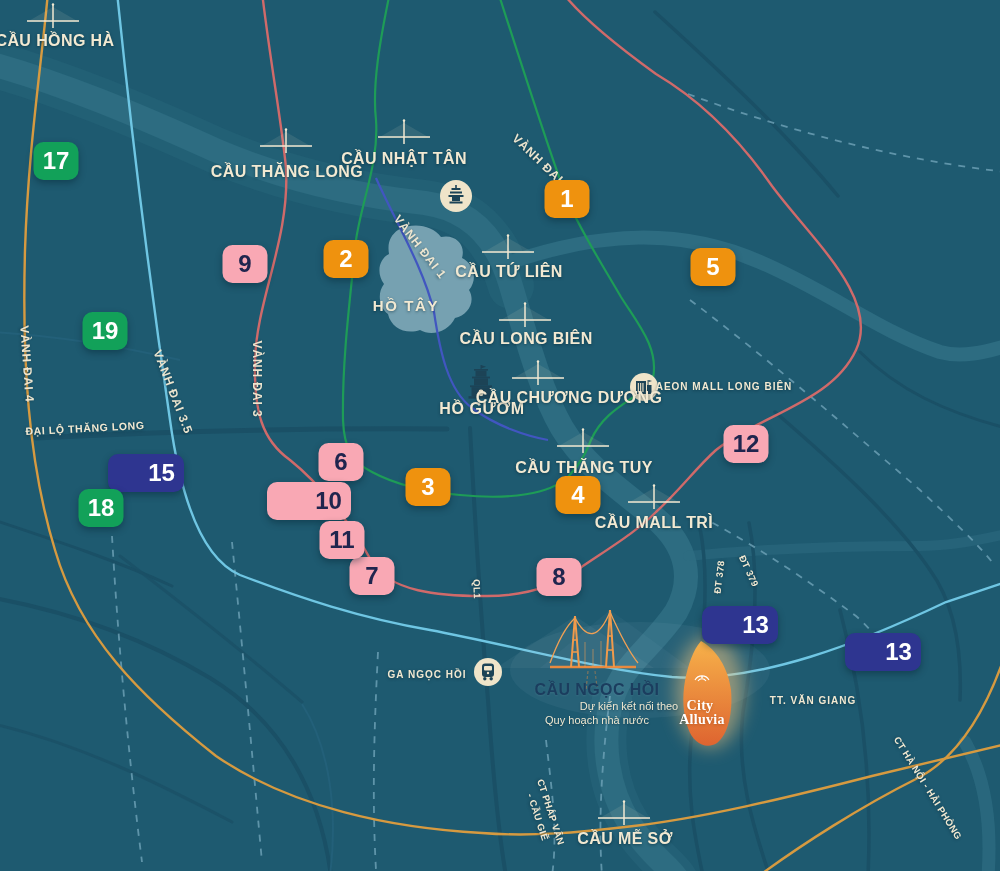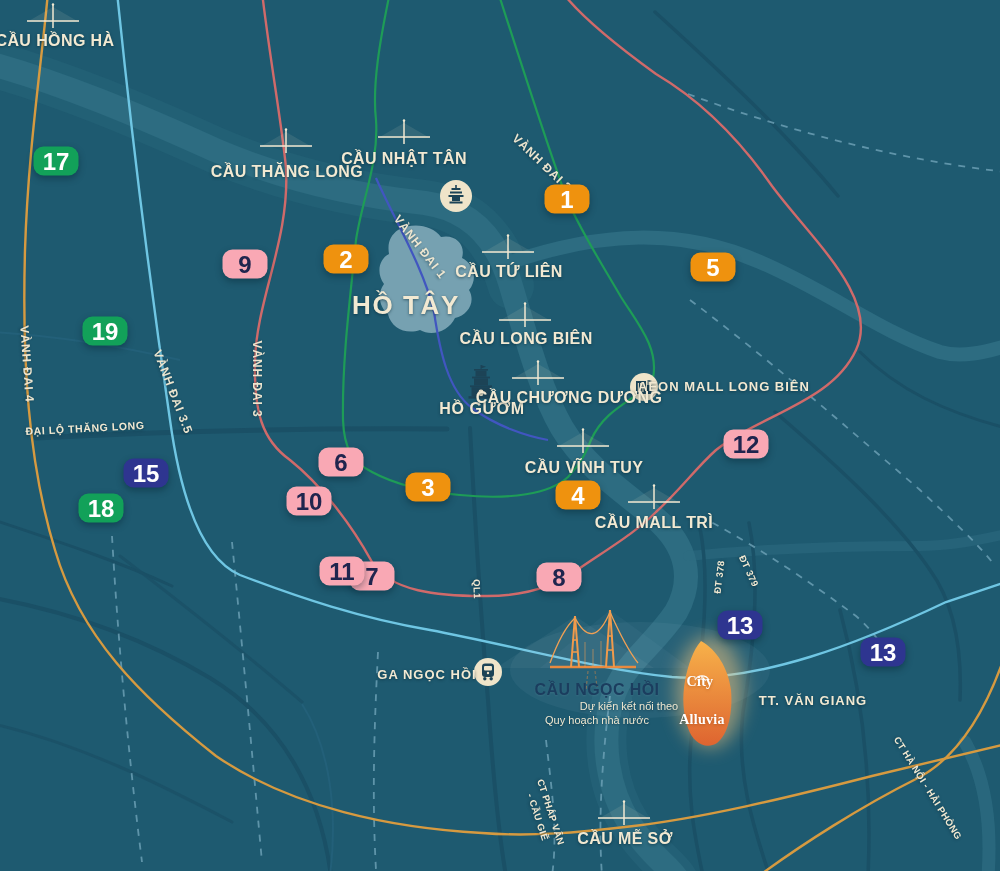--- a/index.html
+++ b/index.html
@@ -14,34 +14,34 @@
   .map{position:relative;width:1000px;height:871px;overflow:hidden;background:var(--background);
        font-family:"Liberation Sans","DejaVu Sans",sans-serif;}
   .map svg.canvas{position:absolute;left:0;top:0;}
   .layer{position:absolute;left:0;top:0;width:100%;height:100%;pointer-events:none;}
   .lbl{position:absolute;white-space:nowrap;font-weight:700;color:var(--label-cream);
        text-shadow:0 1px 3px rgba(3,35,48,.55);pointer-events:auto;}
   .bridge{font-size:16px;letter-spacing:.4px;}
   .road{font-size:12px;letter-spacing:.9px;opacity:.97;}
   .road-sm{font-size:10.5px;letter-spacing:.6px;}
   .road-xs{font-size:9.5px;letter-spacing:.4px;}
-  .place-lg{font-size:26px;letter-spacing:1.6px;}
+  .place-lg{font-size:15px;letter-spacing:1.6px;}
   .place-md{font-size:16px;letter-spacing:.6px;}
-  .place-sm{font-size:13px;letter-spacing:1px;text-align:right;}
+  .place-sm{font-size:10px;letter-spacing:1px;text-align:right;}
   .note-title{font-size:16px;color:var(--note-title);text-shadow:0 1px 2px rgba(255,255,255,.08);letter-spacing:.4px;}
   .note-sub{font-size:11px;font-weight:400;color:#EFE7D0;text-shadow:0 1px 2px rgba(3,35,48,.45);}
   .brand{font-family:"Liberation Serif","DejaVu Serif",serif;font-size:14px;font-weight:700;color:#ffffff;
          letter-spacing:.3px;text-shadow:0 1px 3px rgba(130,55,0,.4);}
-  .badge{position:absolute;width:45px;height:29px;border-radius:10px;transform:translate(-50%,-50%);
+  .badge{position:absolute;width:45px;height:38px;border-radius:10px;transform:translate(-50%,-50%);
          display:flex;align-items:center;justify-content:center;font-size:24px;font-weight:700;color:#fff;
          box-shadow:0 3px 7px rgba(2,30,42,.4);pointer-events:auto;cursor:default;}
   .b-orange{background:var(--badge-orange);}
   .b-pink{background:var(--badge-pink);color:#20254E;}
   .b-green{background:var(--badge-green);}
-  .b-navy{background:var(--badge-navy);}
+  .b-navy{background:var(--badge-navy);padding-left:31px;}
   .bridge-icon line{stroke:var(--label-cream);stroke-width:1.5;}
   .bridge-icon .fan{fill:var(--label-cream);opacity:.1;}
   .bridge-icon circle{fill:var(--label-cream);}
 </style>
 </head>
 <body>
 
 <div class="map">
   <svg class="canvas" width="1000" height="871" viewBox="0 0 1000 871">
     <defs>
@@ -271,43 +271,43 @@
       <div class="lbl road-xs" style="left: 928px; top: 788px; transform: translate(-50%, -50%) rotate(58deg);">CT HÀ NỘI - HẢI PHÒNG</div>
       <div class="lbl place-lg" style="left: 406px; top: 305px; transform: translate(-50%, -50%) rotate(0deg);">HỒ TÂY</div>
       <div class="lbl place-md" style="left: 482px; top: 409px; transform: translate(-50%, -50%) rotate(0deg);">HỒ GƯƠM</div>
       <div class="lbl place-sm" style="left: 724px; top: 386px; transform: translate(-50%, -50%) rotate(0deg);">AEON MALL LONG BIÊN</div>
       <div class="lbl place-sm" style="left: 427px; top: 674px; transform: translate(-50%, -50%) rotate(0deg);">GA NGỌC HỒI</div>
       <div class="lbl place-sm" style="left: 813px; top: 700px; transform: translate(-50%, -50%) rotate(0deg);">TT. VĂN GIANG</div>
       <div class="lbl note-title" style="left: 597px; top: 690px; transform: translate(-50%, -50%) rotate(0deg);">CẦU NGỌC HỒI</div>
       <div class="lbl note-sub" style="left: 597px; top: 706px; transform: translate(-50%, -50%) rotate(0deg); margin-left: 32px;">Dự kiến kết nối theo</div>
       <div class="lbl note-sub" style="left: 597px; top: 720px; transform: translate(-50%, -50%) rotate(0deg);">Quy hoạch nhà nước</div>
       <div class="lbl brand" style="left: 702px; top: 692px; transform: translate(-50%, -50%) rotate(0deg); margin-top: 28px;">Alluvia</div>
-      <div class="lbl brand" style="left: 700px; top: 682px; transform: translate(-50%, -50%) rotate(0deg);">City</div>
+      <div class="lbl brand" style="left: 700px; top: 706px; transform: translate(-50%, -50%) rotate(0deg);">City</div>
       <div class="lbl bridge" style="left: 55px; top: 41px; transform: translate(-50%, -50%) rotate(0deg);">CẦU HỒNG HÀ</div>
       <div class="lbl bridge" style="left: 287px; top: 172px; transform: translate(-50%, -50%) rotate(0deg);">CẦU THĂNG LONG</div>
       <div class="lbl bridge" style="left: 404px; top: 159px; transform: translate(-50%, -50%) rotate(0deg);">CẦU NHẬT TÂN</div>
       <div class="lbl bridge" style="left: 509px; top: 272px; transform: translate(-50%, -50%) rotate(0deg);">CẦU TỨ LIÊN</div>
       <div class="lbl bridge" style="left: 526px; top: 339px; transform: translate(-50%, -50%) rotate(0deg);">CẦU LONG BIÊN</div>
       <div class="lbl bridge" style="left: 569px; top: 398px; transform: translate(-50%, -50%) rotate(0deg);">CẦU CHƯƠNG DƯƠNG</div>
-      <div class="lbl bridge" style="left: 584px; top: 468px; transform: translate(-50%, -50%) rotate(0deg);">CẦU VĨNH TUY</div>
+      <div class="lbl bridge" style="left: 584px; top: 468px; transform: translate(-50%, -50%) rotate(0deg);">CẦU THĂNG TUY</div>
       <div class="lbl bridge" style="left: 654px; top: 523px; transform: translate(-50%, -50%) rotate(0deg);">CẦU MALL TRÌ</div>
       <div class="lbl bridge" style="left: 625px; top: 839px; transform: translate(-50%, -50%) rotate(0deg);">CẦU MỄ SỞ</div>
     </div>
   <div class="layer" id="badges">
       <div class="badge b-orange" style="left: 567px; top: 199px;">1</div>
       <div class="badge b-orange" style="left: 346px; top: 259px;">2</div>
       <div class="badge b-orange" style="left: 428px; top: 487px;">3</div>
       <div class="badge b-orange" style="left: 578px; top: 495px;">4</div>
       <div class="badge b-orange" style="left: 713px; top: 267px;">5</div>
       <div class="badge b-pink" style="left: 341px; top: 462px;">6</div>
       <div class="badge b-pink" style="left: 372px; top: 576px;">7</div>
       <div class="badge b-pink" style="left: 559px; top: 577px;">8</div>
       <div class="badge b-pink" style="left: 245px; top: 264px;">9</div>
-      <div class="badge b-pink" style="left: 309px; top: 501px;">10</div>
-      <div class="badge b-pink" style="left: 342px; top: 571px;">11</div>
+      <div class="badge b-pink" style="left: 309px; top: 501px; padding-left: 39px;">10</div>
+      <div class="badge b-pink" style="left: 342px; top: 540px;">11</div>
       <div class="badge b-pink" style="left: 746px; top: 444px;">12</div>
       <div class="badge b-navy" style="left: 740px; top: 625px;">13</div>
       <div class="badge b-navy" style="left: 883px; top: 652px;">13</div>
       <div class="badge b-navy" style="left: 146px; top: 473px;">15</div>
       <div class="badge b-green" style="left: 56px; top: 161px;">17</div>
       <div class="badge b-green" style="left: 101px; top: 508px;">18</div>
       <div class="badge b-green" style="left: 105px; top: 331px;">19</div>
     </div>
 </div>
 

